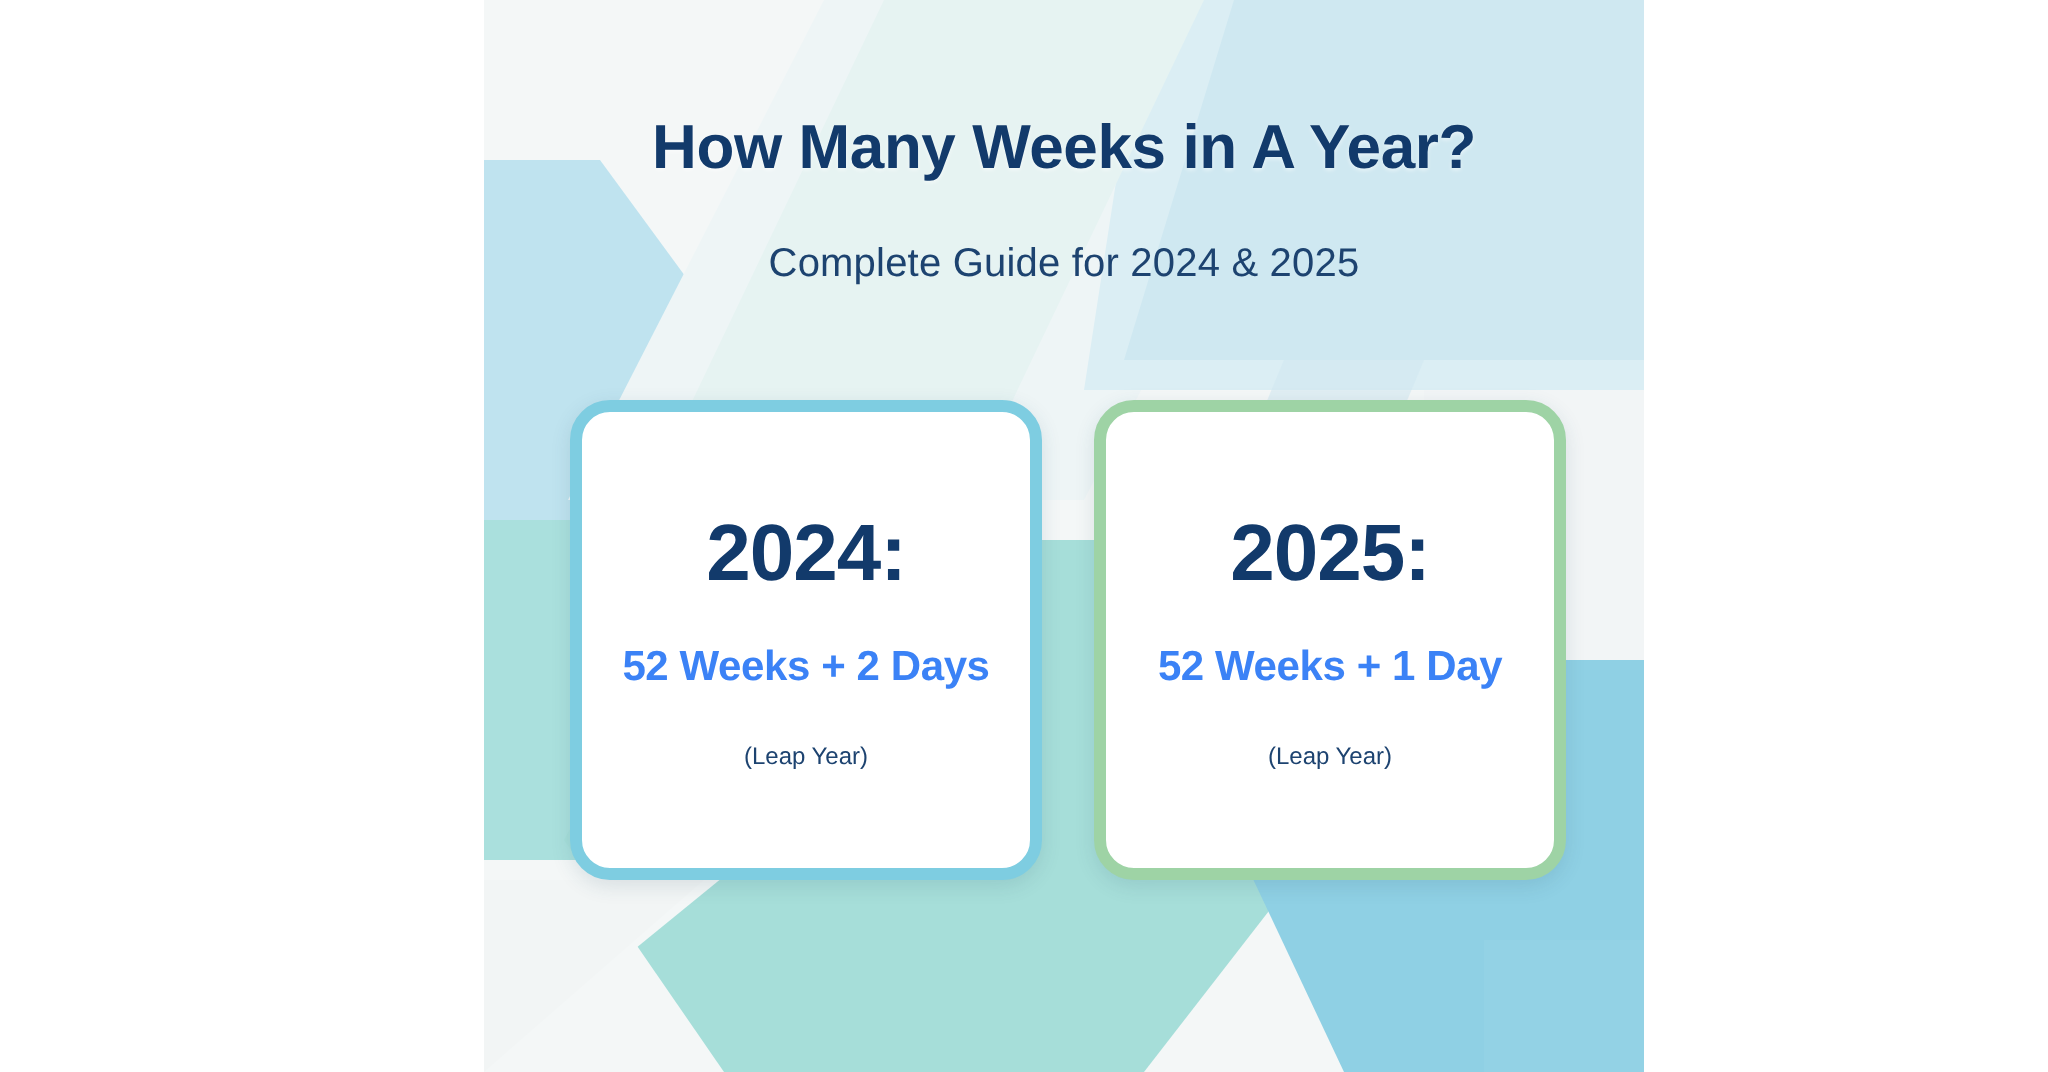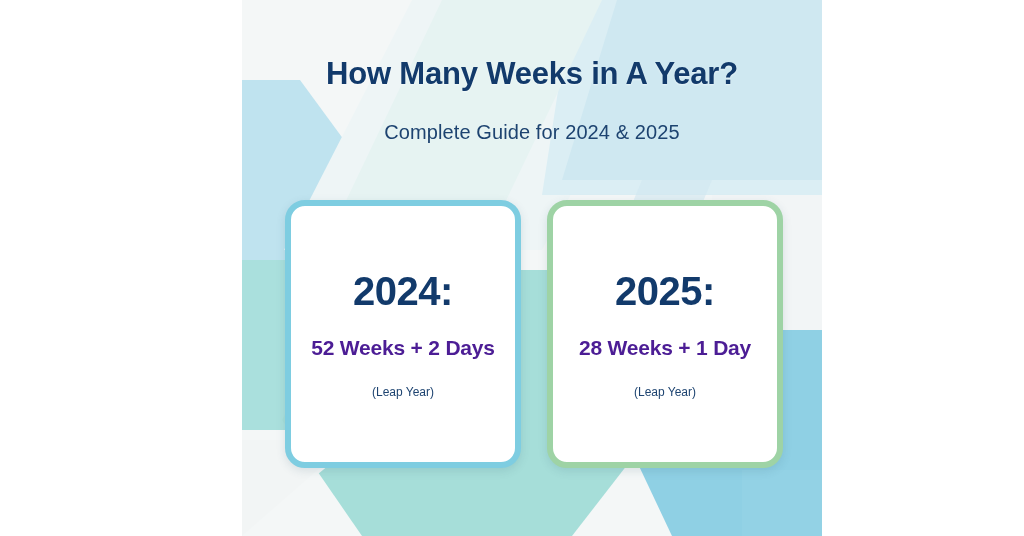--- a/index.html
+++ b/index.html
@@ -67,21 +67,21 @@
     font-size: 20px;
     font-weight: normal;
     color: #1d4370;
     letter-spacing: 0.1px;
   }
 
   
   .card {
     position: absolute;
     width: 236px;
-    height: 268px;
+    height: 240px;
     box-sizing: border-box;
     background: #ffffff;
     border-radius: 20px;
     border: 6px solid #7ecfe0;
     box-shadow: 0 3px 10px rgba(40,80,100,0.13);
     z-index: 6;
     display: flex;
     flex-direction: column;
     align-items: center;
     justify-content: center;
@@ -104,21 +104,21 @@
     font-weight: bold;
     color: #123a6b;
     line-height: 1;
     margin-bottom: 26px;
     letter-spacing: -0.5px;
   }
 
   .card-weeks {
     font-size: 21px;
     font-weight: bold;
-    color: #4c1d95;
+    color: #3b82f6;
     line-height: 1;
     margin-bottom: 28px;
     letter-spacing: -0.2px;
   }
 
   .card-note {
     font-size: 12px;
     font-weight: normal;
     color: #1d4370;
     line-height: 1;
@@ -166,18 +166,18 @@
     </div>
 
     <div class="card" id="card-2024" style="border-color: rgb(126, 205, 225);">
       <div class="card-year">2024:</div>
       <div class="card-weeks">52 Weeks + 2 Days</div>
       <div class="card-note">(Leap Year)</div>
     </div>
 
     <div class="card" id="card-2025" style="border-color: rgb(158, 211, 165); border-radius: 20px;">
       <div class="card-year">2025:</div>
-      <div class="card-weeks">28 Weeks + 1 Day</div>
+      <div class="card-weeks">52 Weeks + 1 Day</div>
       <div class="card-note">(Leap Year)</div>
     </div>
 
   </div>
 </div>
 
 </body></html>

